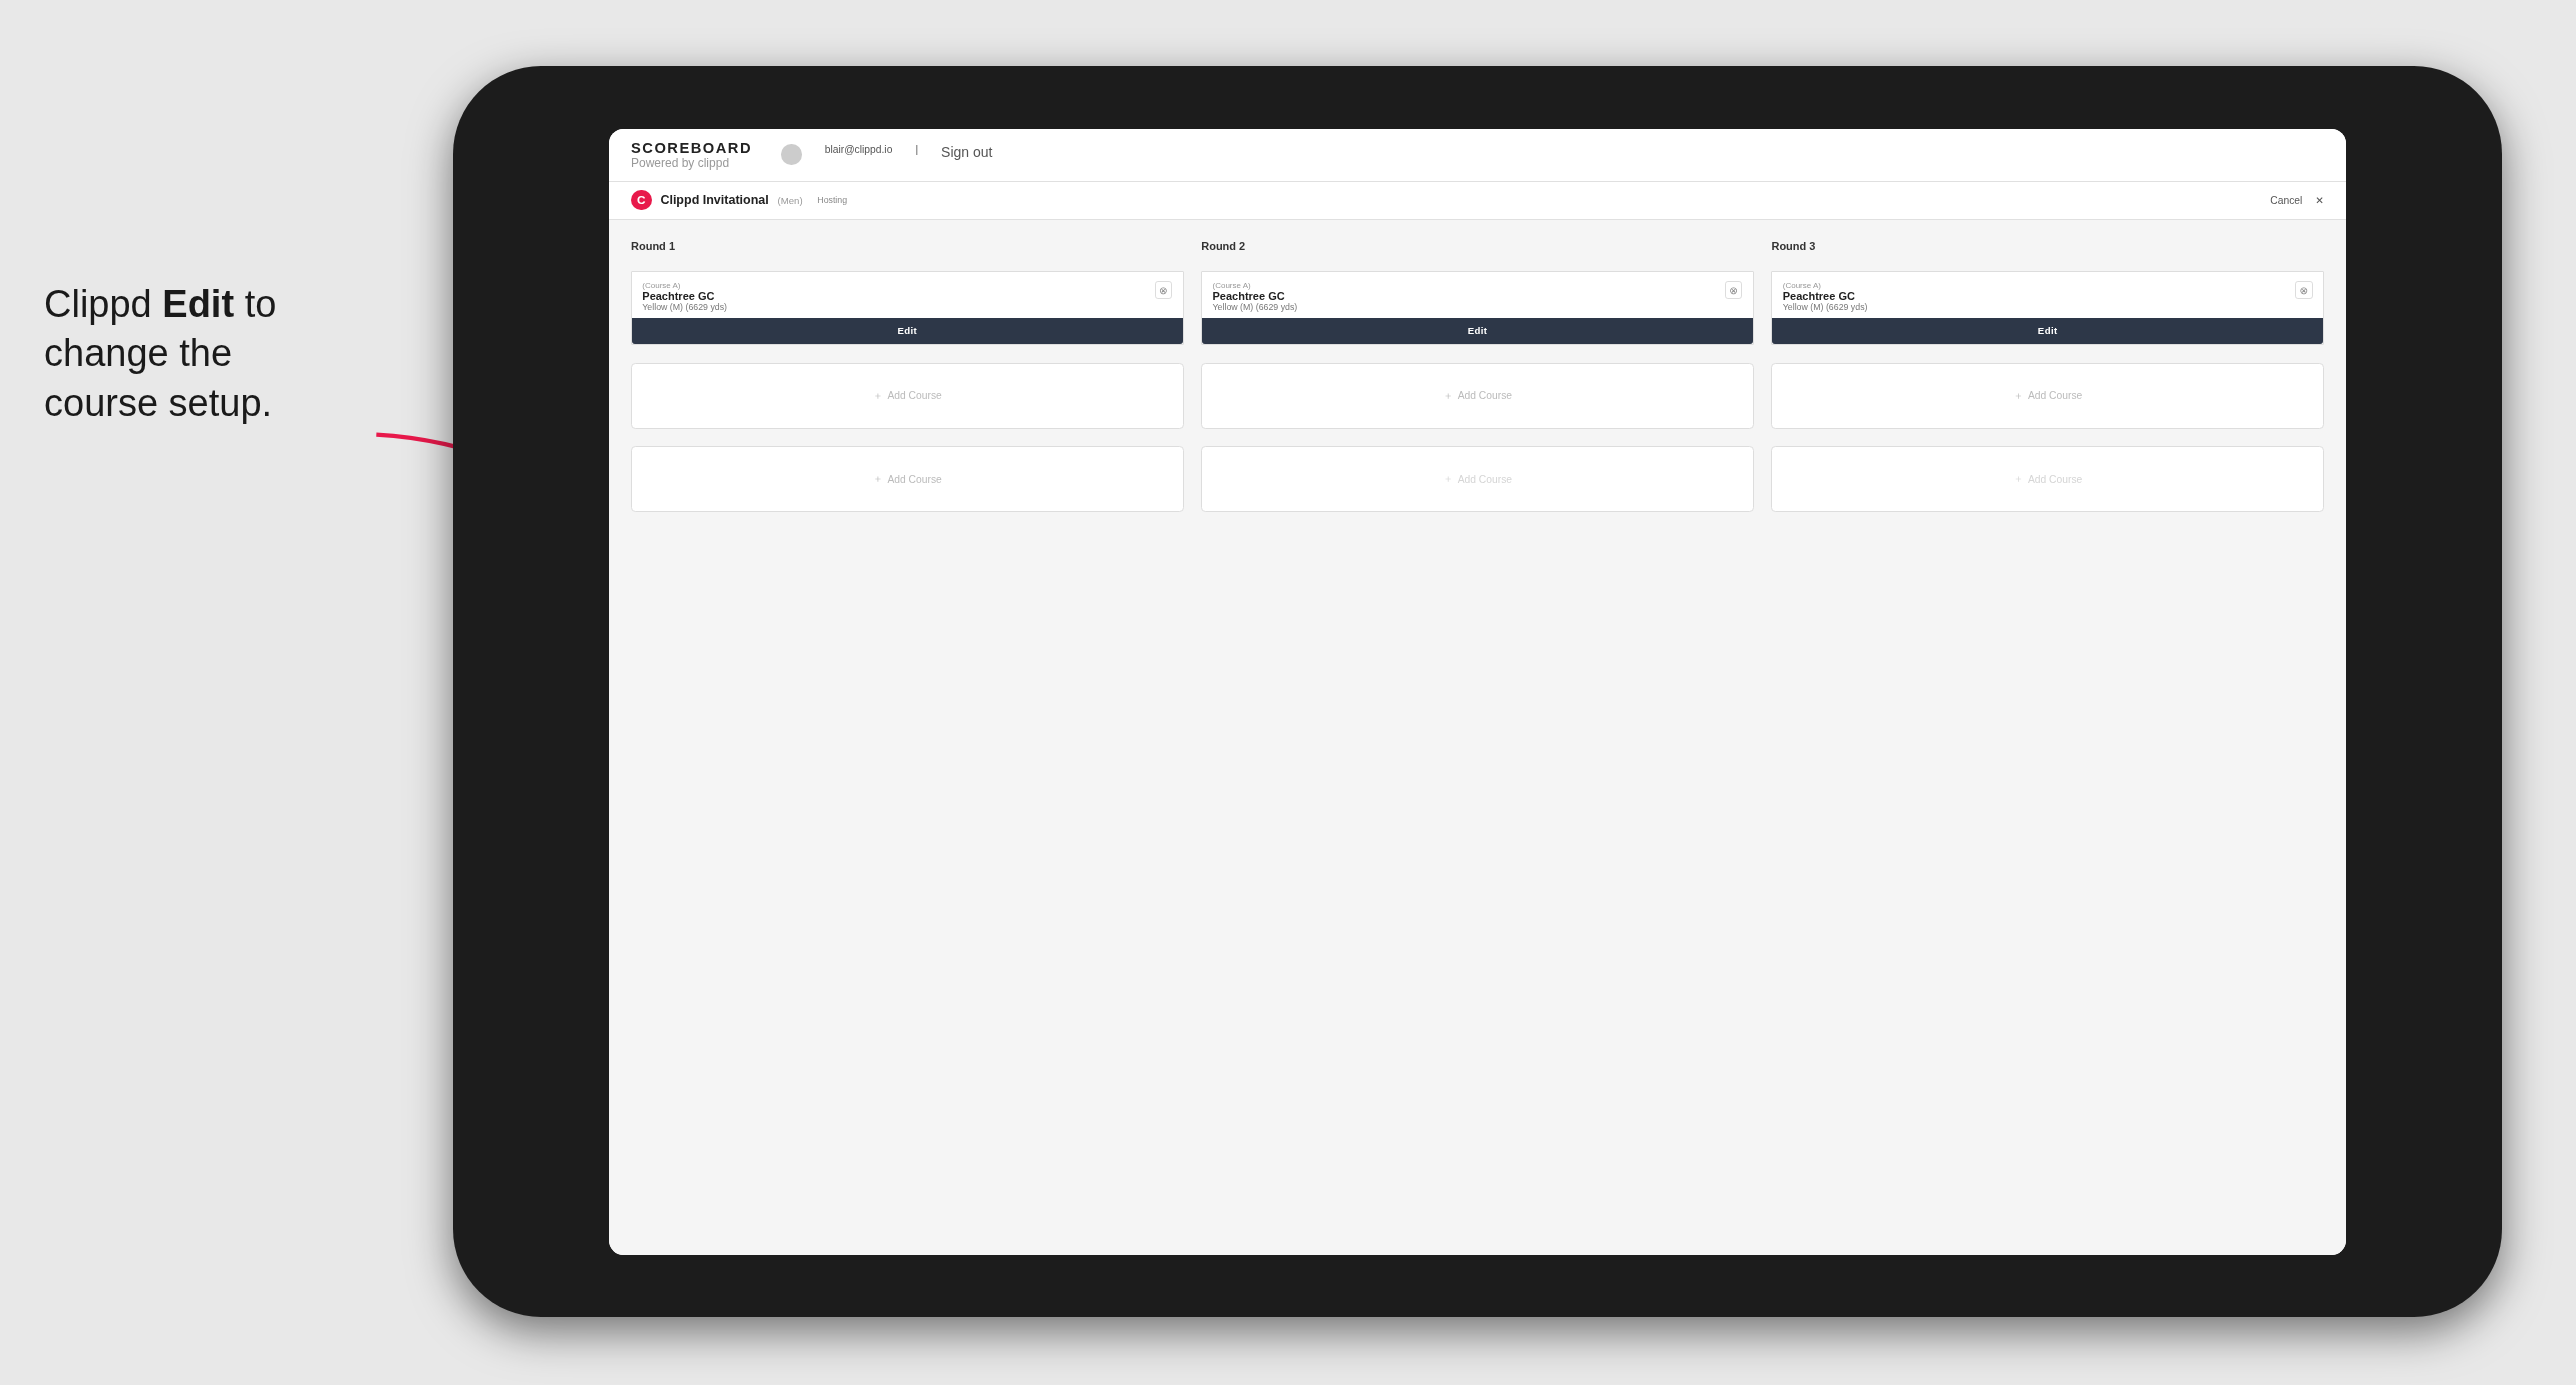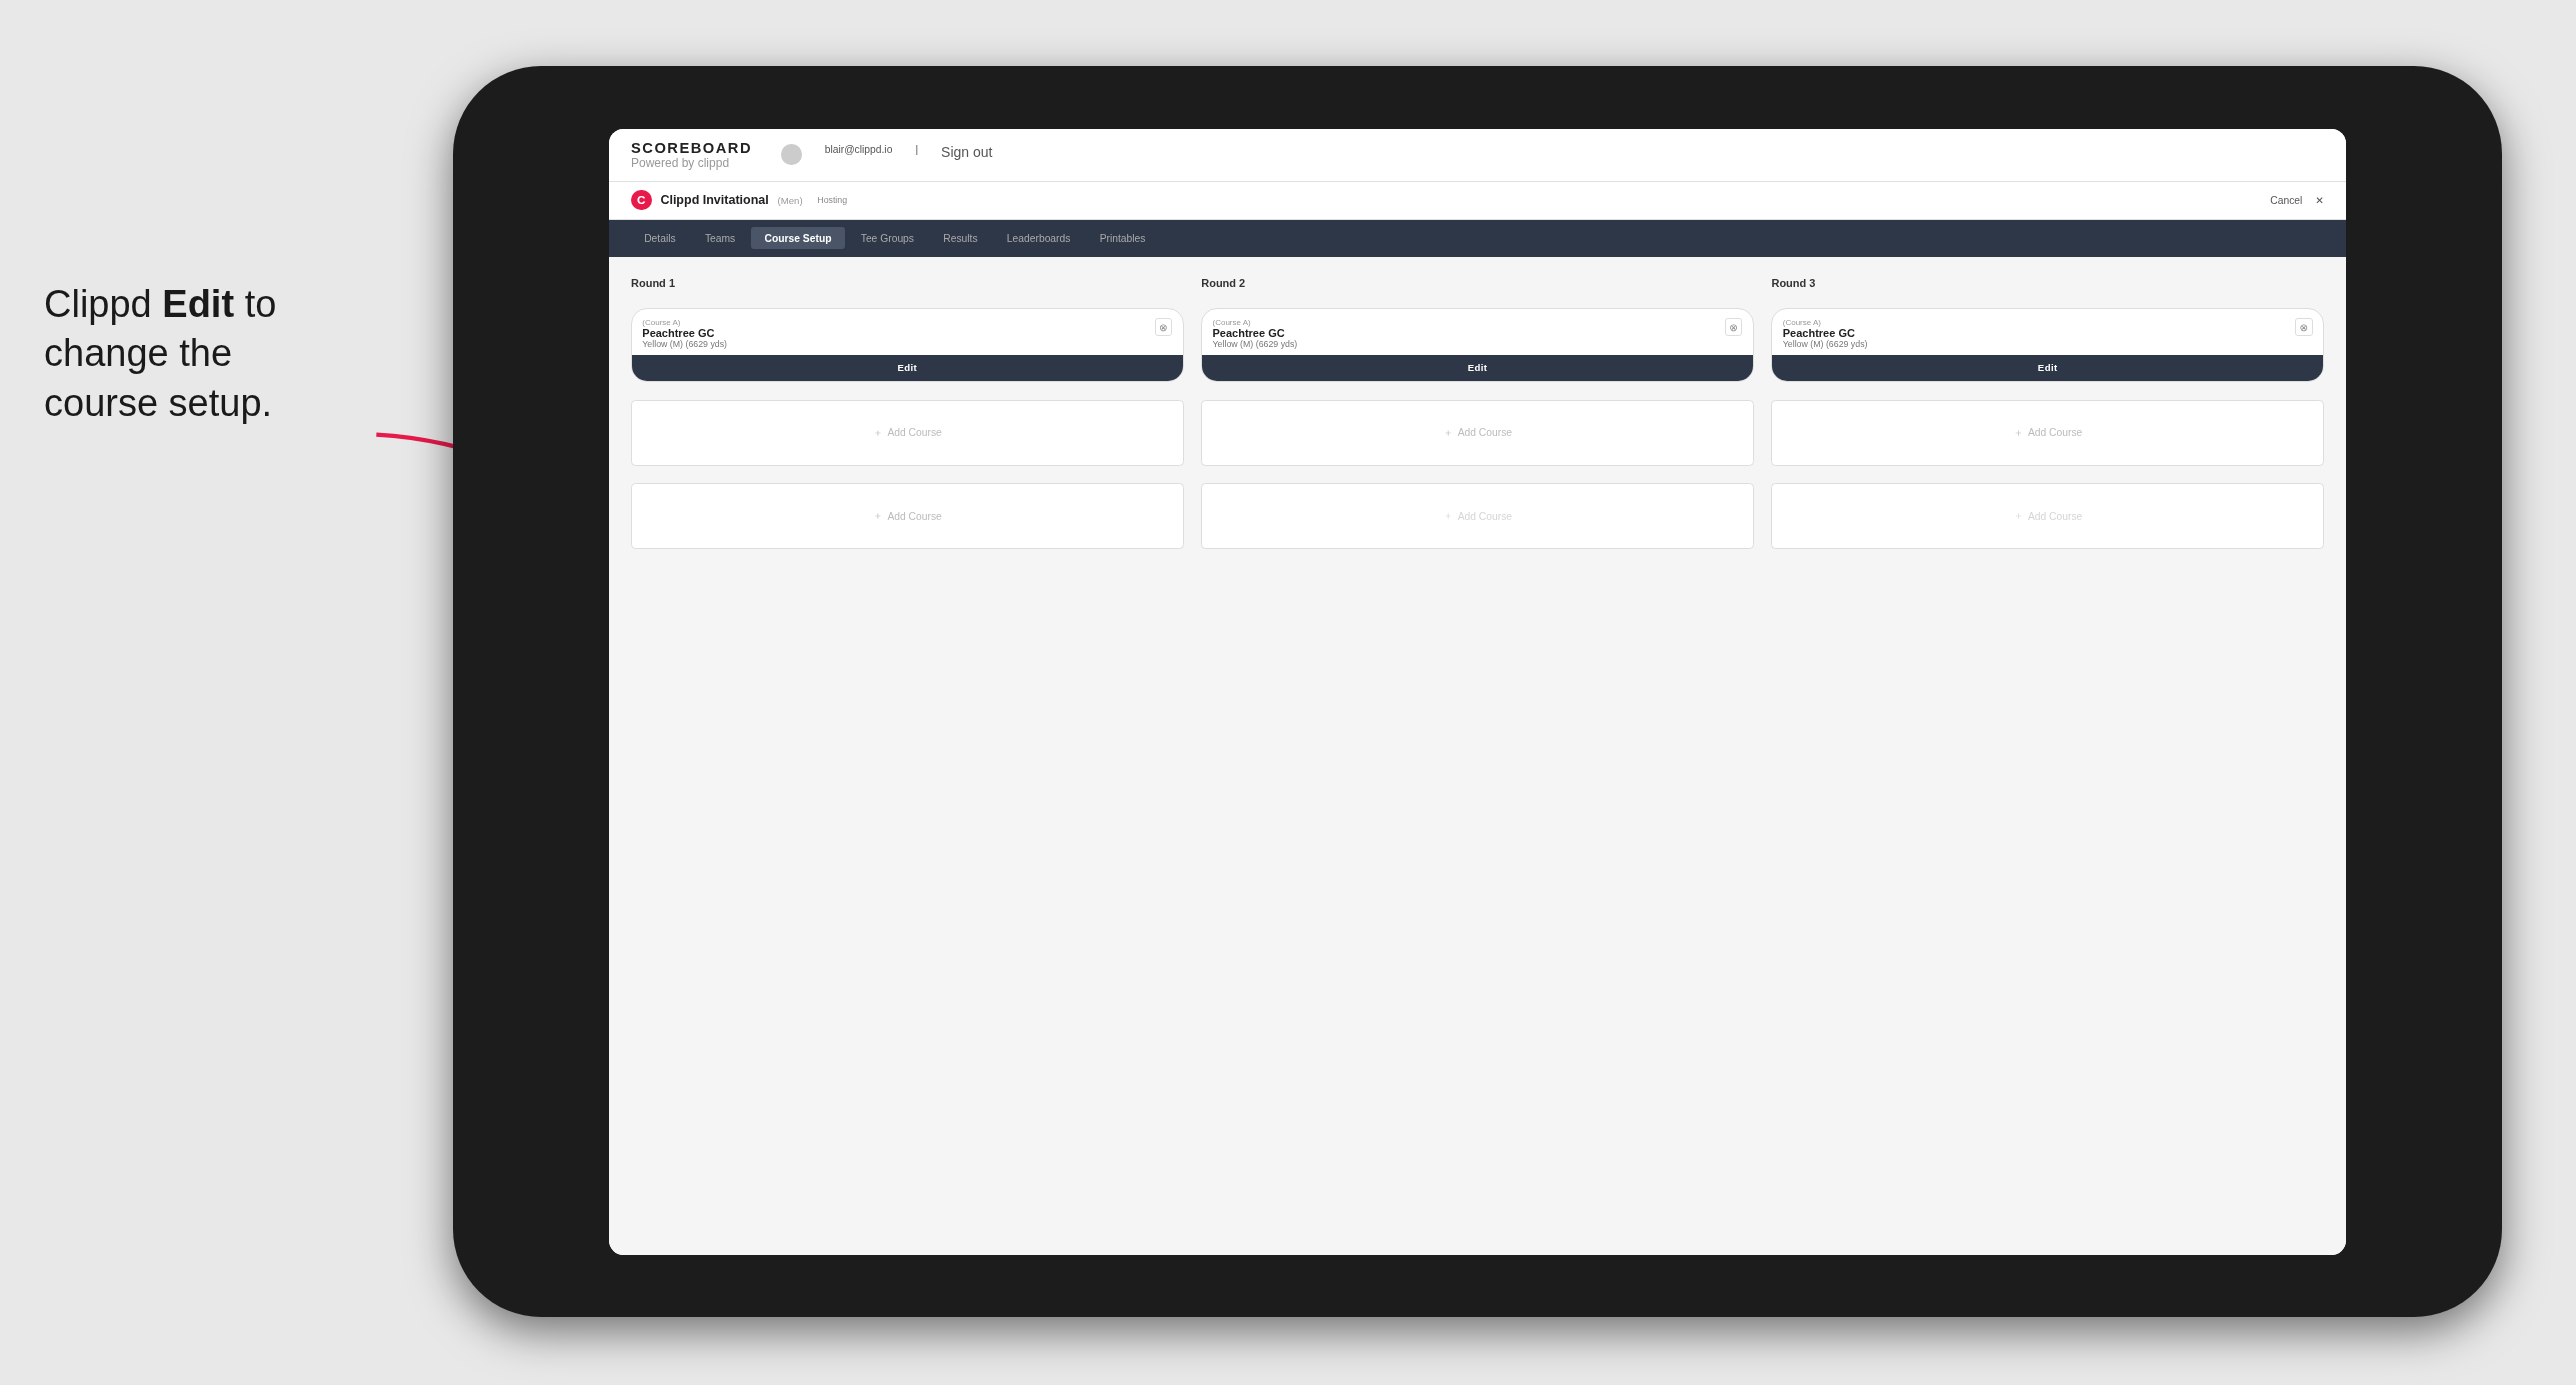--- a/index.html
+++ b/index.html
@@ -215,21 +215,21 @@
       font-size: 11px;
       font-weight: 600;
       color: #333;
       margin-bottom: 10.3px;
     }
 
     
     .course-card {
       background: #fff;
       border: 0.7px solid #ddd;
-      border-radius: 16px;
+      border-radius: 1px;
       margin-bottom: 8.8px;
       overflow: hidden;
     }
 
     .course-card-header {
       padding: 8.8px 10.3px 5.9px;
       display: flex;
       justify-content: space-between;
       align-items: flex-start;
     }
@@ -340,29 +340,20 @@
         <span class="tournament-name">Clippd Invitational</span>
         <span class="tournament-gender">(Men)</span>
         <span class="hosting-badge">Hosting</span>
       </div>
       <div class="cancel-btn">
         <span>Cancel</span>
         <span>✕</span>
       </div>
     </div>
 
-    <div class="tab-bar">
-      <div class="tab-item">Details</div>
-      <div class="tab-item">Teams</div>
-      <div class="tab-item active">Course Setup</div>
-      <div class="tab-item">Tee Groups</div>
-      <div class="tab-item">Results</div>
-      <div class="tab-item">Leaderboards</div>
-      <div class="tab-item">Printables</div>
-    </div>
 
     <div class="content-area">
       <div class="rounds-grid">
 
         <div class="round-column">
           <div class="round-title">Round 1</div>
 
           <div class="course-card">
             <div class="course-card-header">
               <div class="course-info">

